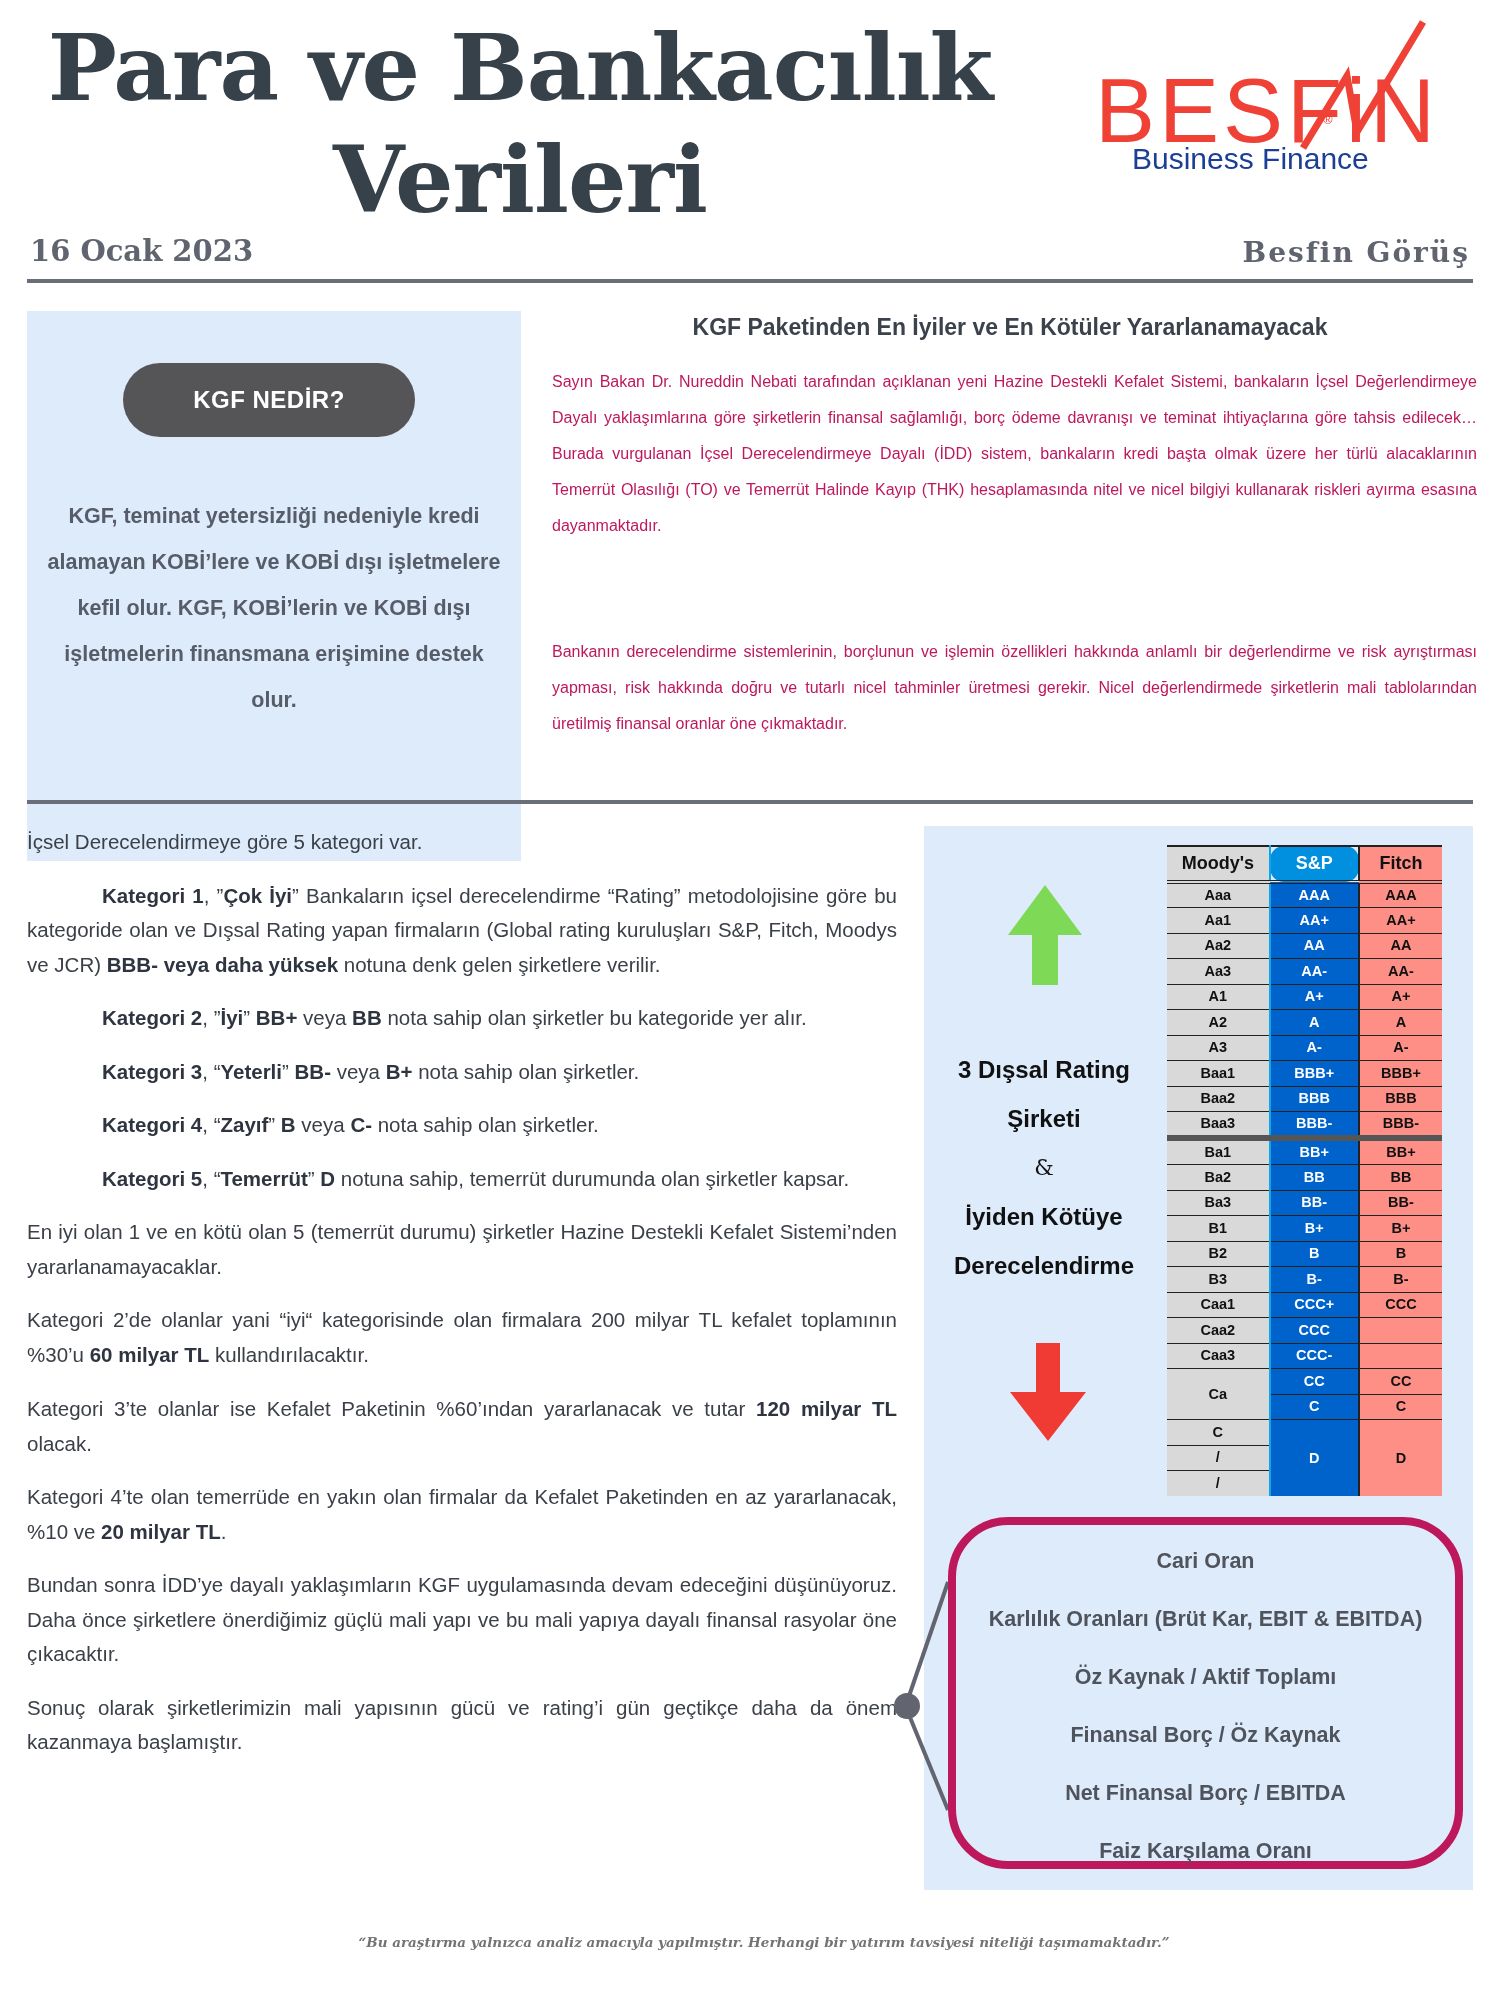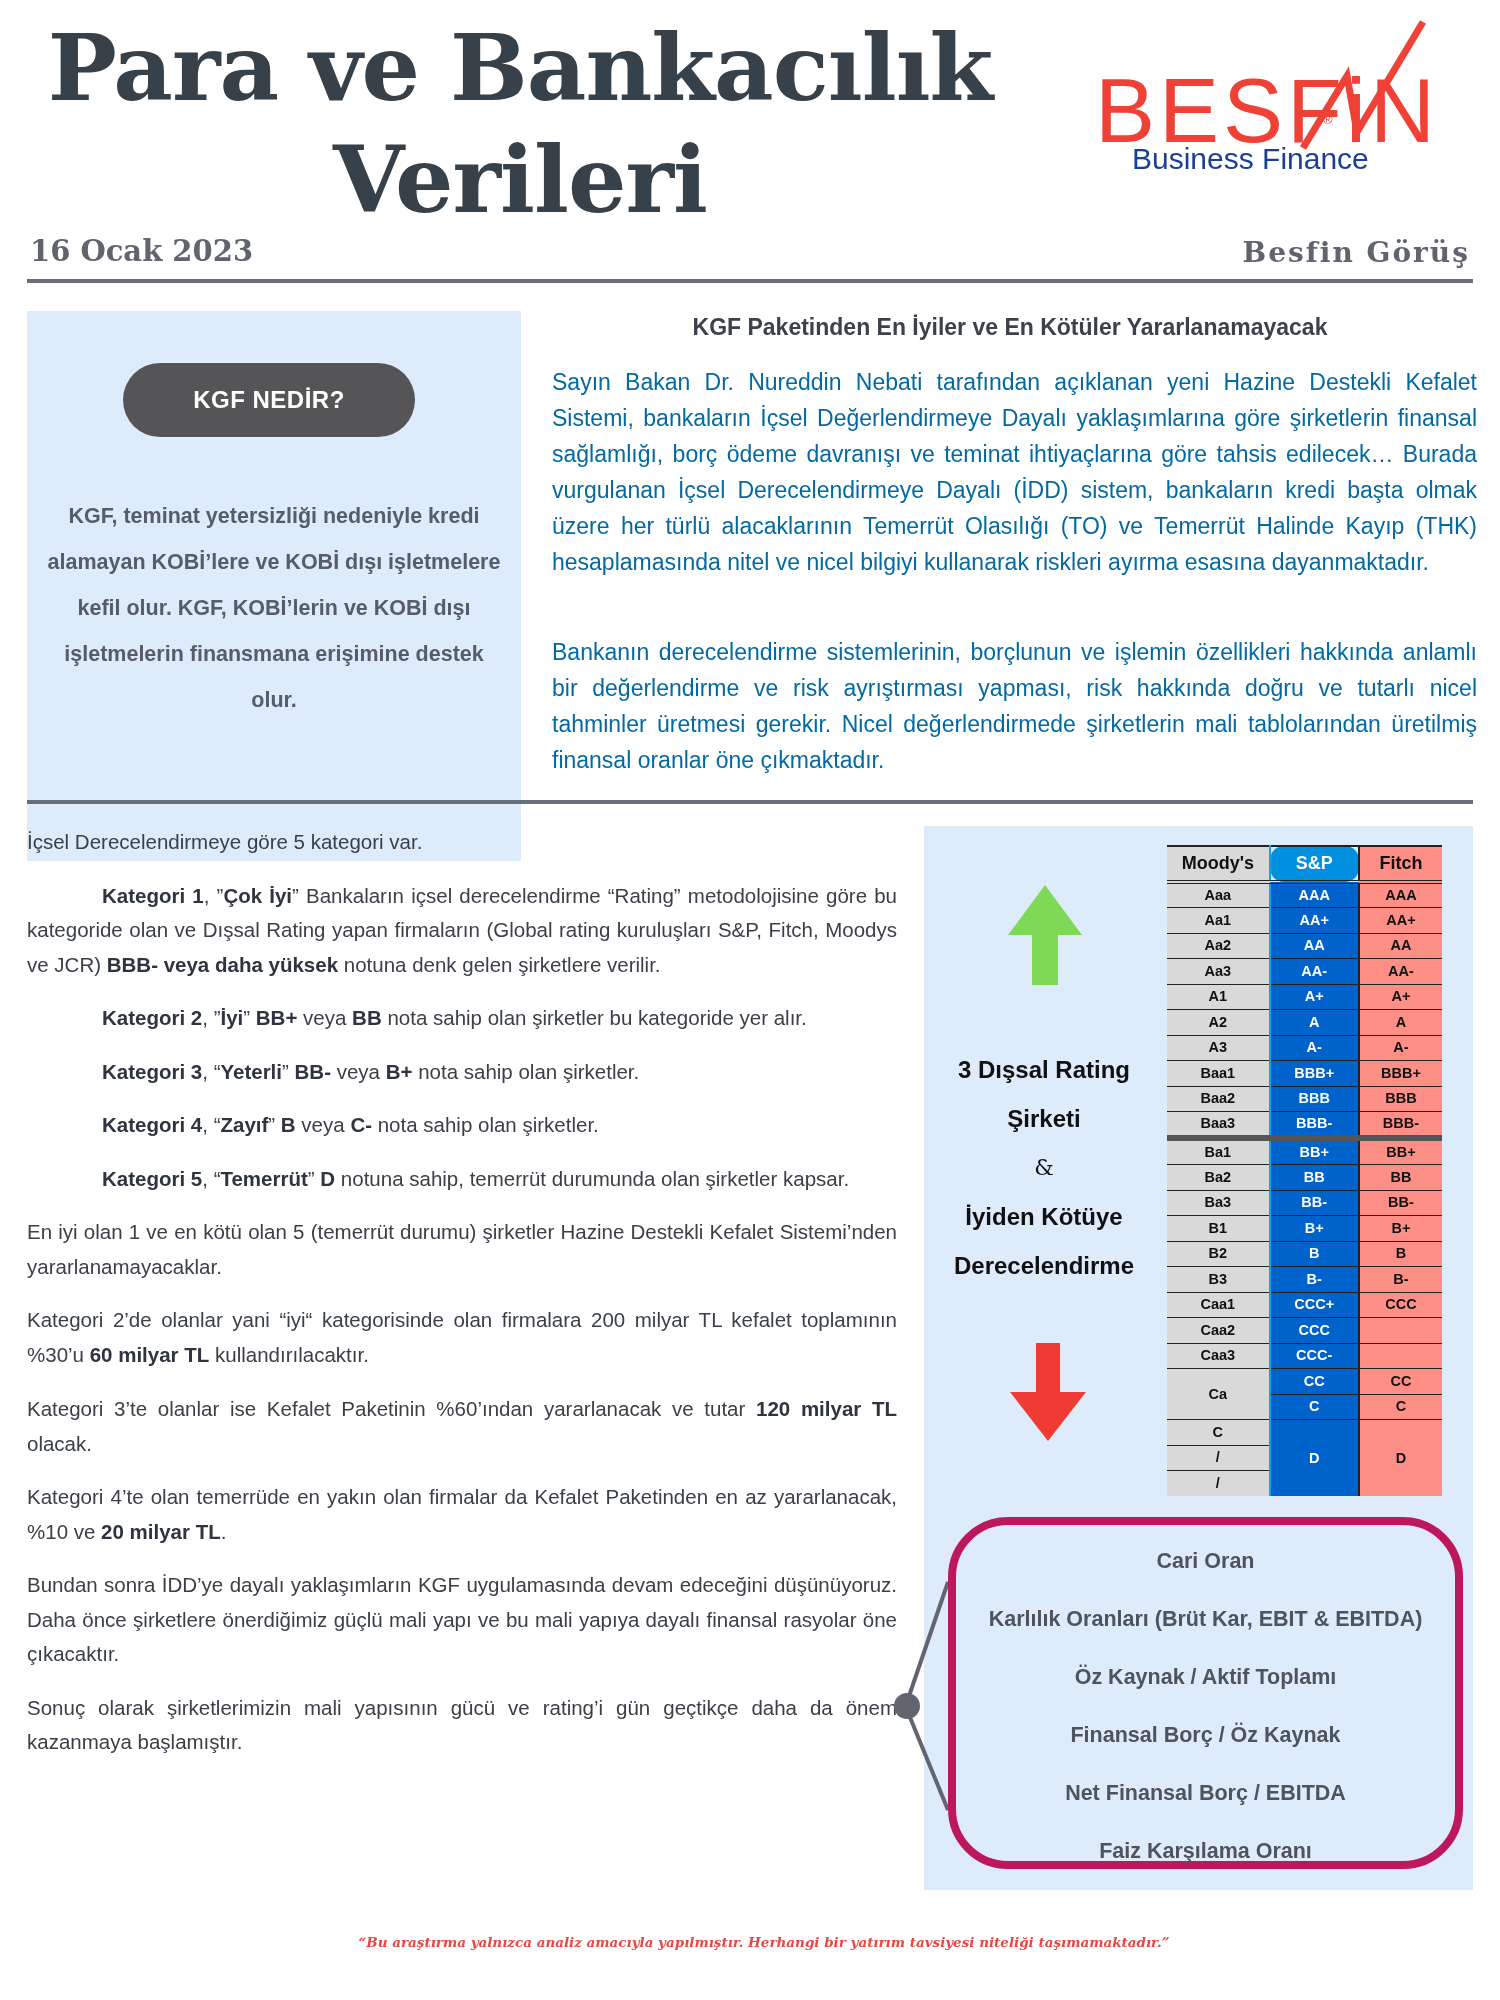--- a/index.html
+++ b/index.html
@@ -45,21 +45,21 @@
     position: absolute; left: 18px; top: 182px; width: 458px; text-align: center;
     font-weight: bold; font-size: 21.5px; line-height: 46px; color: #565c68;
   }
 
   .article-title {
     position: absolute; left: 540px; top: 314px; width: 940px; text-align: center;
     font-weight: bold; font-size: 23px; color: #3b424c;
   }
   .article-p {
     position: absolute; left: 552px; width: 925px; text-align: justify;
-    font-size: 23px; line-height: 36px; color: #0369a1;
+    font-size: 16px; line-height: 36px; color: #be185d;
   }
 
   .body-col { position: absolute; left: 27px; top: 825px; width: 870px; font-size: 20.5px; line-height: 34.5px; color: #3b4048; }
   .body-col p { text-align: justify; margin-bottom: 19px; }
   .body-col p.indent { text-indent: 75px; }
   .body-col p.gap { margin-top: 20px; }
   .body-col b { color: #2e3440; }
 
   .rating-panel { position: absolute; left: 924px; top: 826px; width: 549px; height: 1064px; background: #deebfb; }
   .arrow { position: absolute; }
@@ -86,21 +86,21 @@
     position: absolute; left: 948px; top: 1517px; width: 515px; height: 352px;
     border: 8px solid #be185d; border-radius: 60px;
   }
   .ratio-box div {
     position: absolute; left: 0; width: 100%; text-align: center; font-weight: bold; font-size: 21.5px; color: #4f535c;
   }
   .connector { position: absolute; left: 880px; top: 1560px; }
 
   .footer {
     position: absolute; left: 0; top: 1934px; width: 1500px; text-align: center;
-    font-family: "DejaVu Serif", serif; font-style: italic; font-weight: bold; font-size: 13.5px; color: #ef4444; padding-left: 28px;
+    font-family: "DejaVu Serif", serif; font-style: italic; font-weight: bold; font-size: 13.5px; color: #737373; padding-left: 28px;
   }
 </style>
 </head>
 <body>
 
 <div class="title">
   <span>Para ve Bankacılık</span>
   <span>Verileri</span>
 </div>
 

